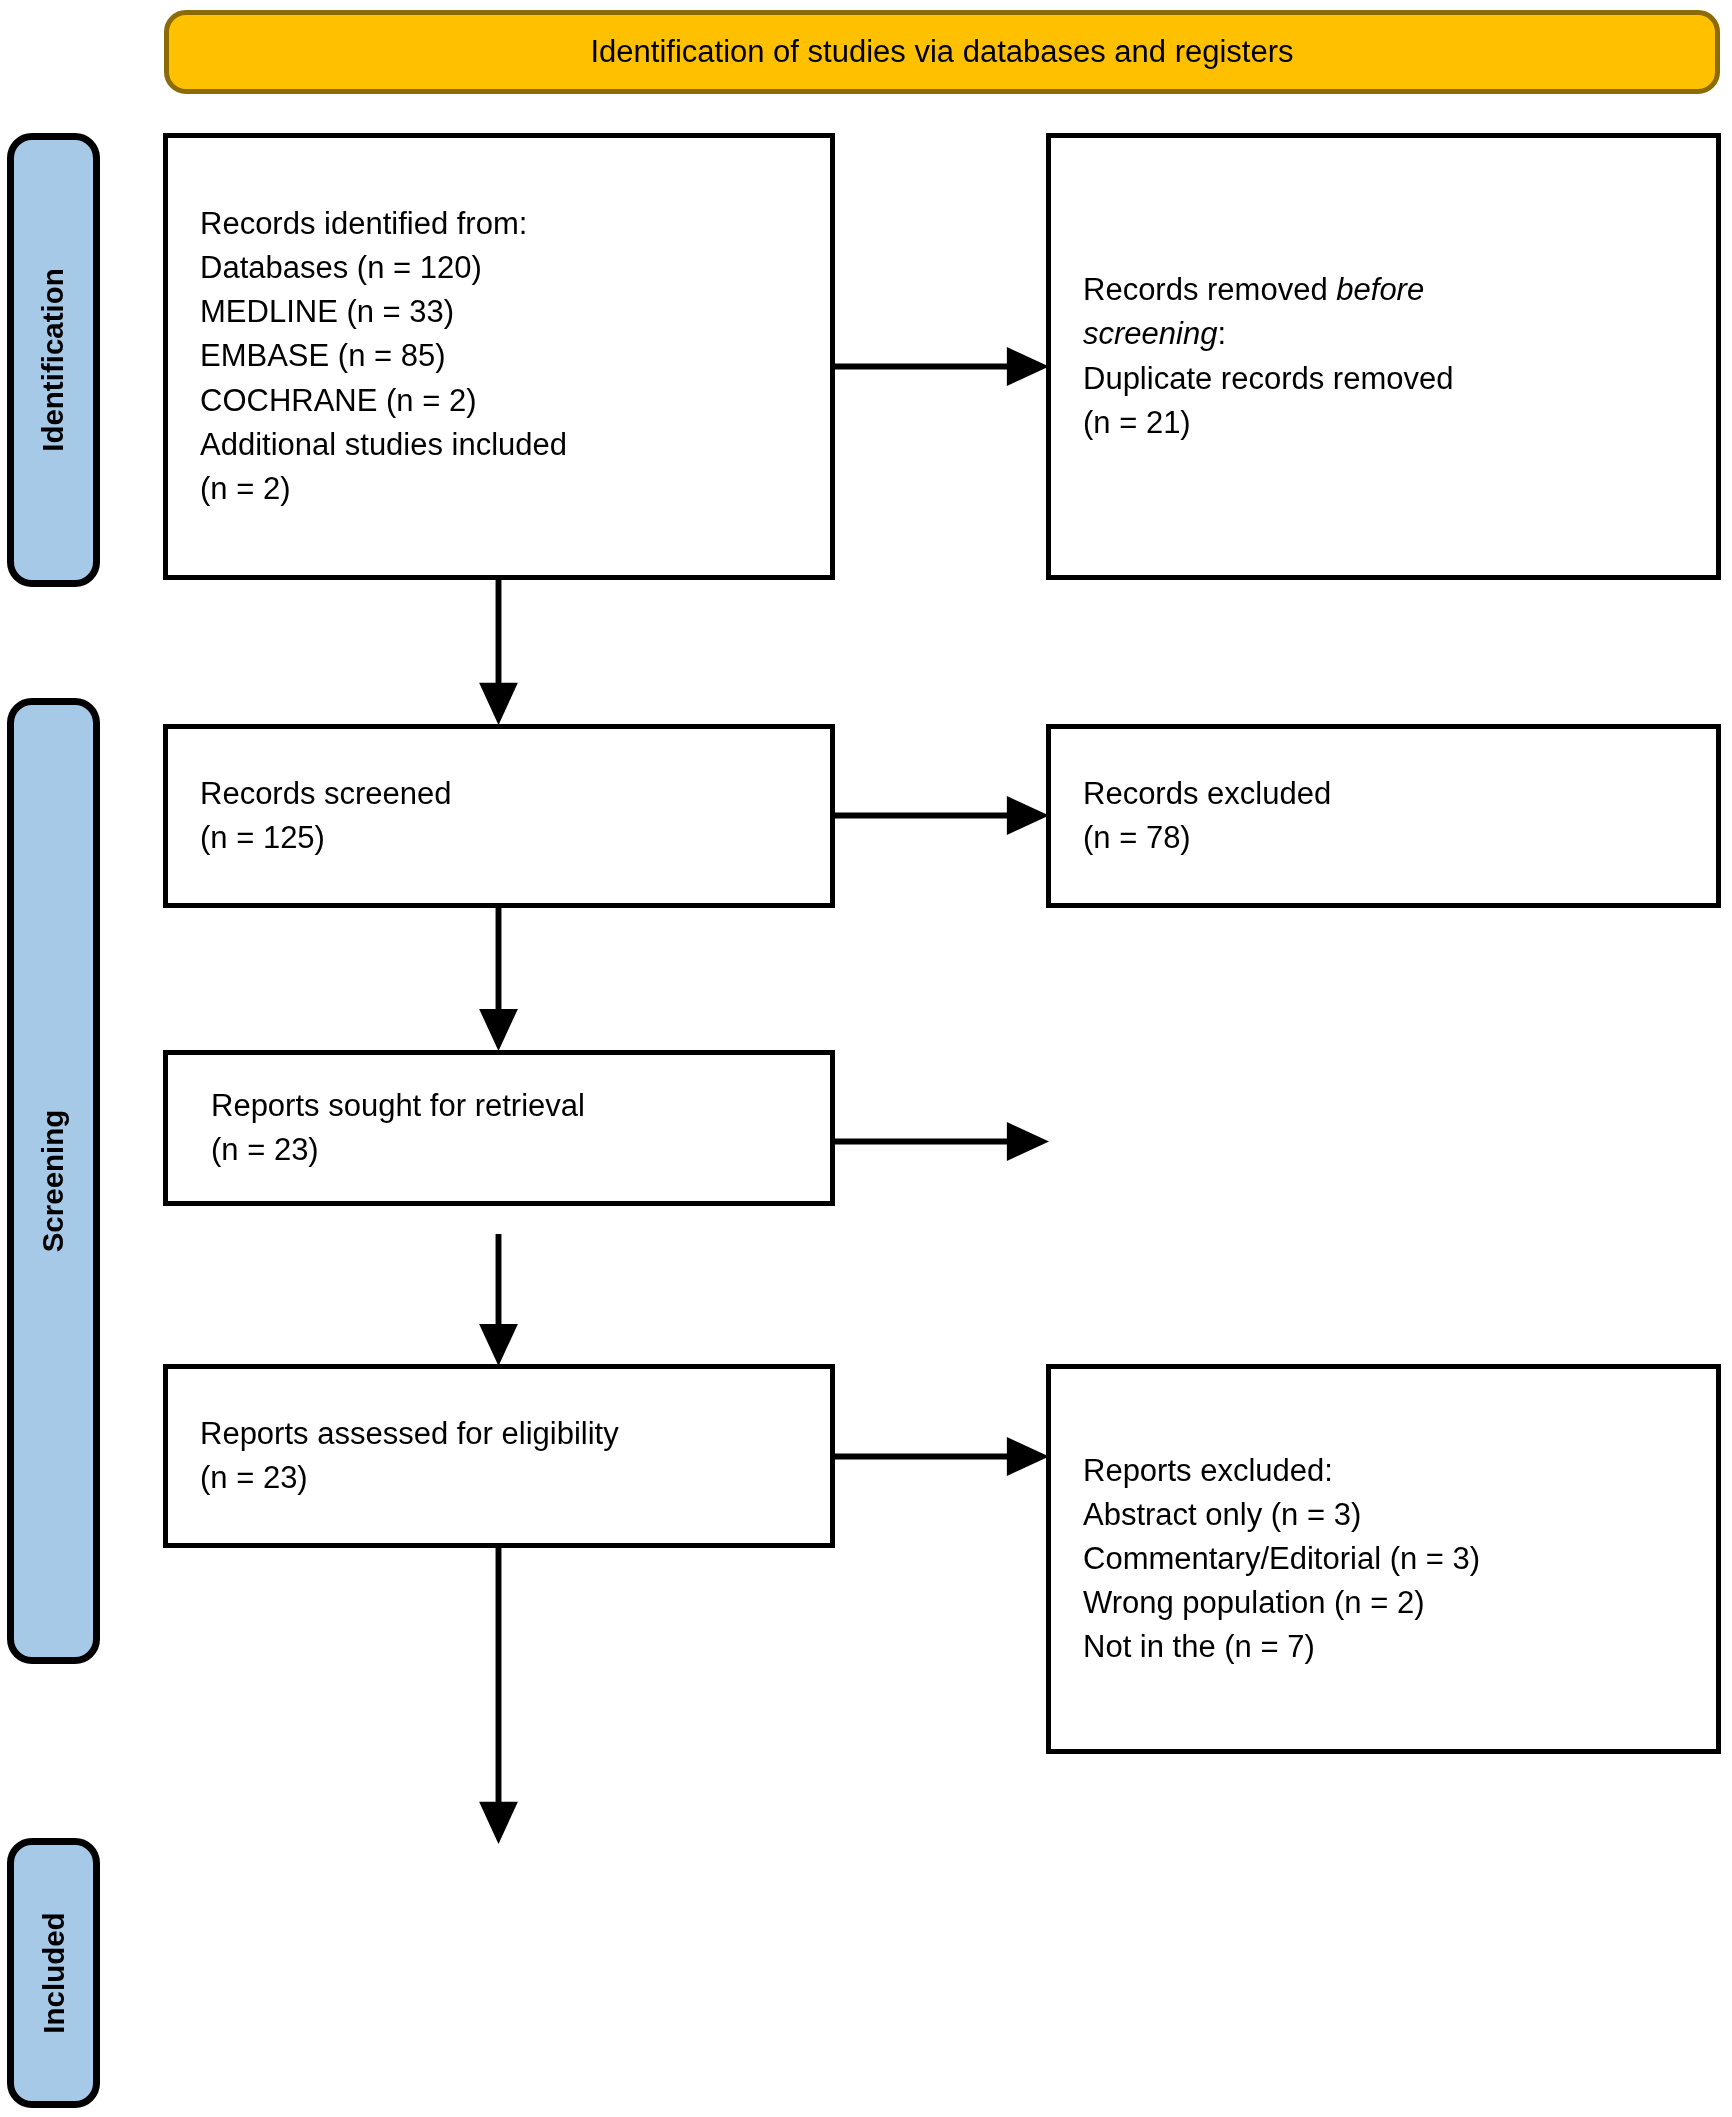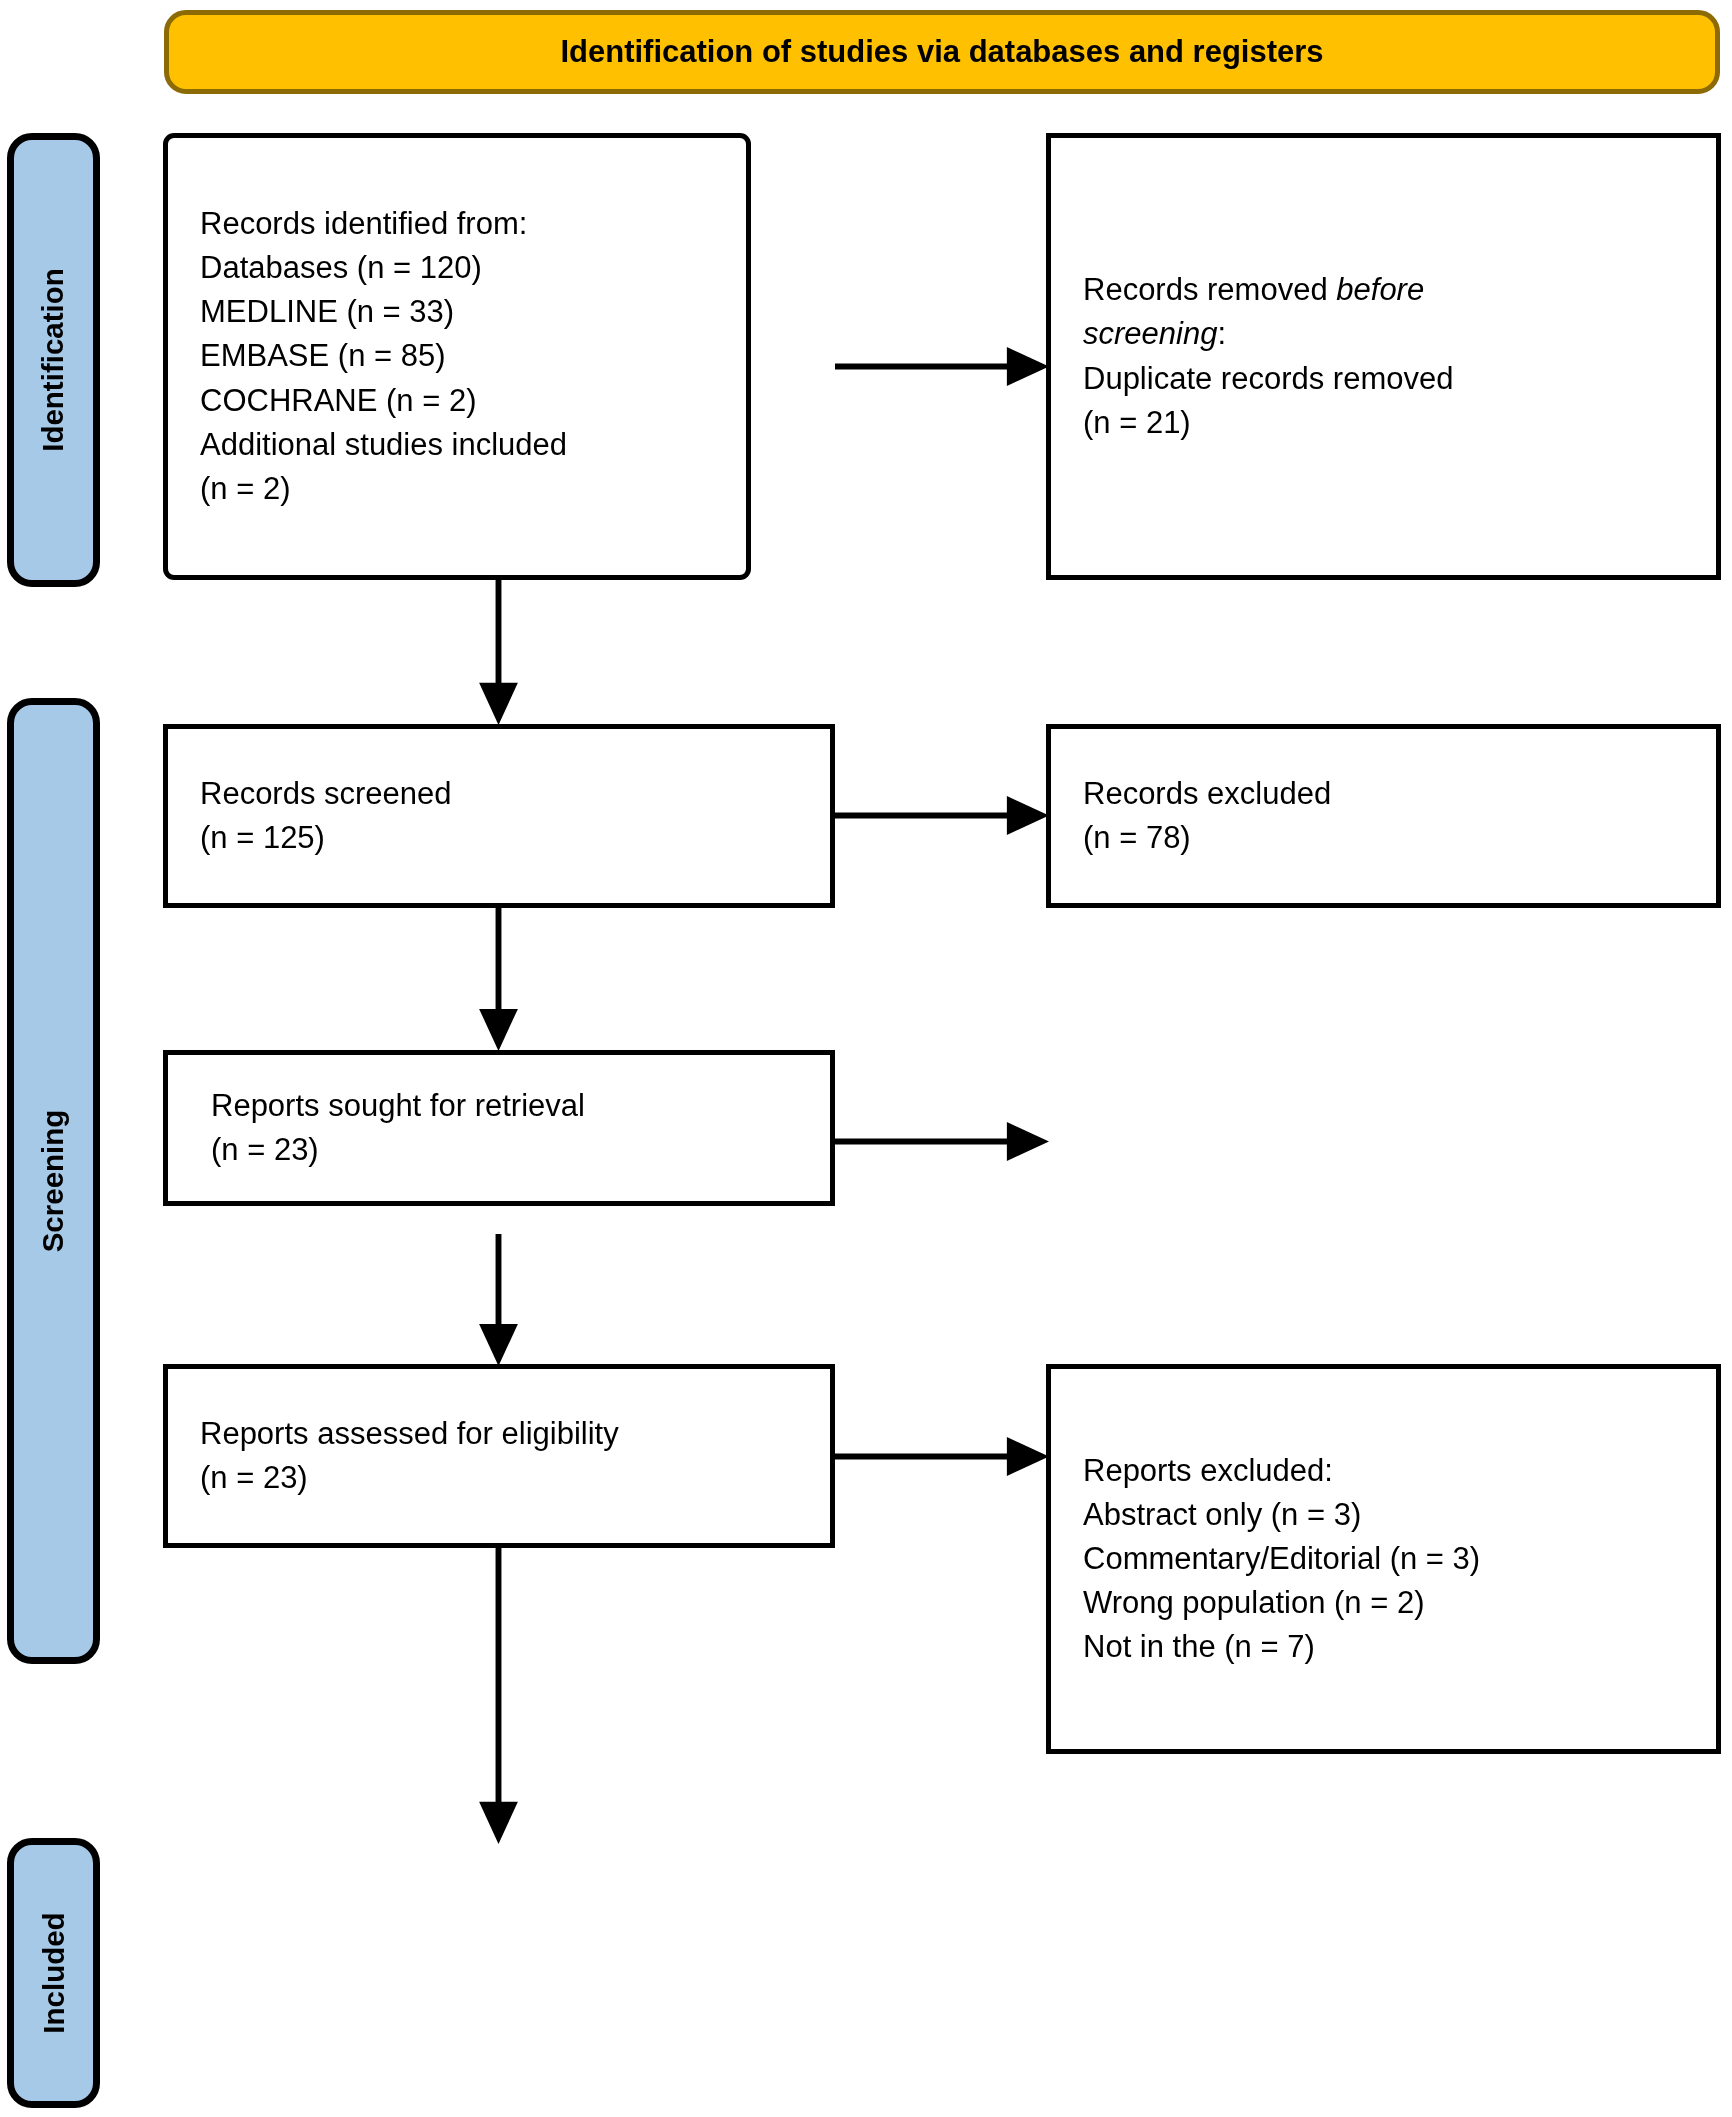--- a/index.html
+++ b/index.html
@@ -26,21 +26,21 @@
     background: #FFC000;
     border: 5.9px solid #8C6A06;
     border-radius: 22px;
     box-sizing: border-box;
     display: flex;
     align-items: center;
     justify-content: center;
   }
   .header-banner .title {
     font-size: 31px;
-    font-weight: bold;
+    font-weight: normal;
     color: #000000;
     letter-spacing: 0px;
     text-align: center;
     white-space: nowrap;
   }
 
   
   .stage-bar {
     position: absolute;
     background: #A6C9E8;
@@ -78,21 +78,21 @@
     line-height: 1.42;
     color: #000000;
     padding: 0 0 0 32px;
     white-space: pre-line;
   }
   .box .box-text em {
     font-style: italic;
   }
 
   
-  #box-identified    { left: 163px; top: 133px;  width: 588px;  height: 447px; border-radius: 11px; }
+  #box-identified    { left: 163px; top: 133px;  width: 672px;  height: 447px; }
   #box-screened      { left: 163px; top: 724px;  width: 672px;  height: 184px; }
   #box-sought        { left: 163px; top: 1050px; width: 672px;  height: 156px; padding-left: 11px; }
   #box-assessed      { left: 163px; top: 1364px; width: 672px;  height: 184px; }
   #box-included      { left: 163px; top: 1843px; width: 672px;  height: 184px; }
 
   
   #box-removed       { left: 1046px; top: 133px;  width: 675px; height: 447px; }
   #box-excluded-rec  { left: 1046px; top: 724px;  width: 675px; height: 184px; }
   #box-not-retrieved { left: 1046px; top: 1050px; width: 675px; height: 184px; }
   #box-excluded-rep  { left: 1046px; top: 1364px; width: 675px; height: 390px; }

